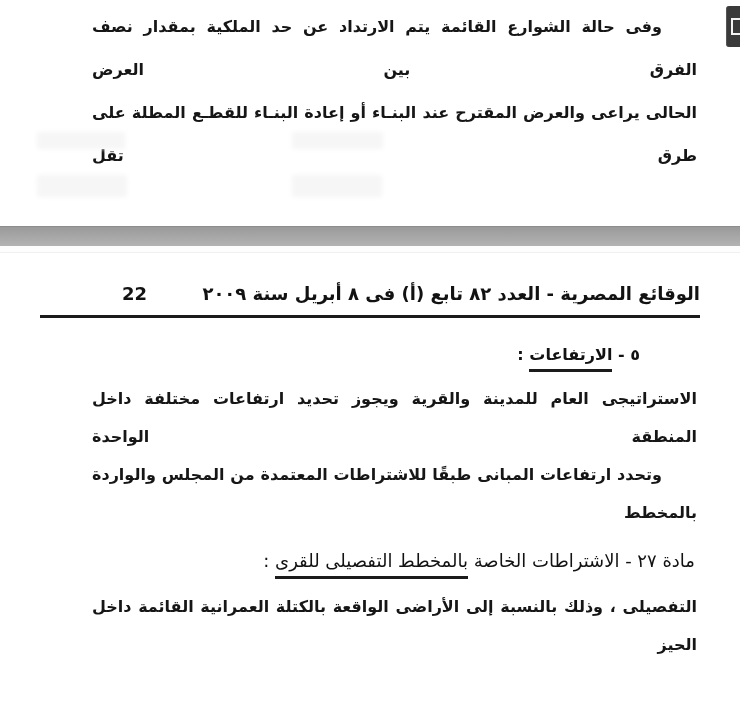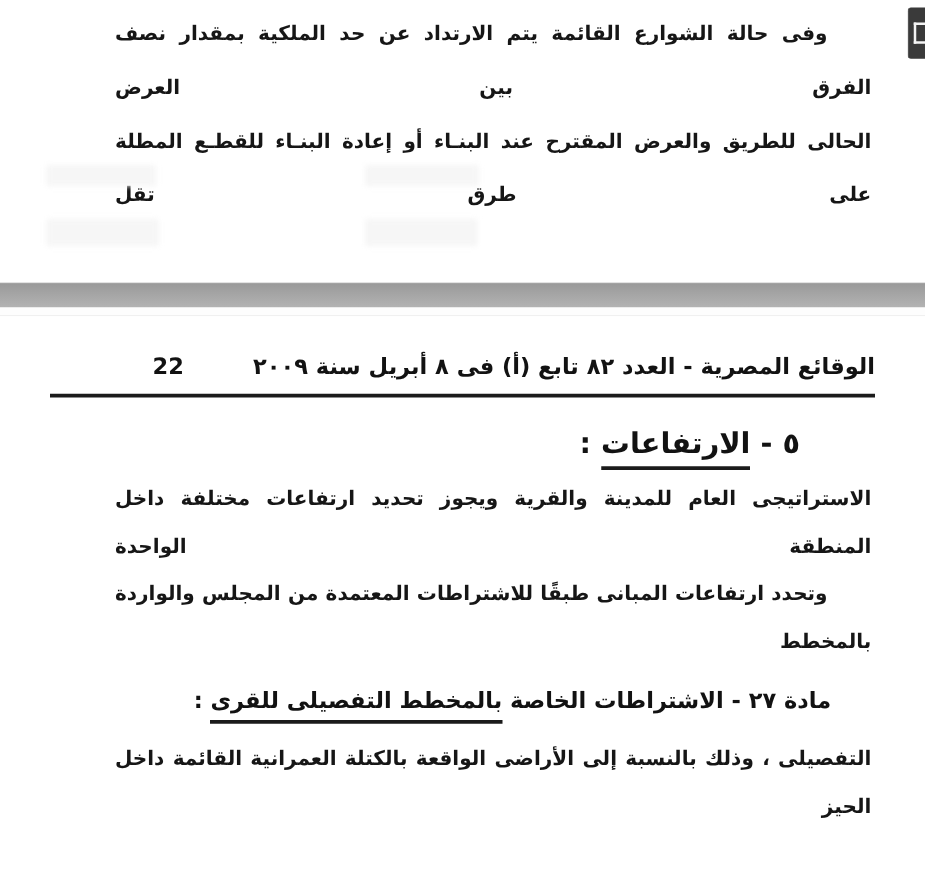--- a/index.html
+++ b/index.html
@@ -3,21 +3,21 @@
 <meta charset="utf-8">
 <style>
   html,body{margin:0;padding:0;background:#fff;}
   .canvas{
     position:relative;width:740px;height:707px;overflow:hidden;
     background:#fff;font-family:"DejaVu Sans",sans-serif;color:#121212;
     direction:rtl;
   }
   
   .page{position:relative;background:#fff;}
-  .page1{height:226px;}
+  .page1{height:226px;border-radius:26px;}
   .page2{height:456px;}
   .body-text{font-weight:bold;font-size:16px;color:#161616;}
   .para{padding:0 43px 0 92px;}
   .line{line-height:43px;white-space:nowrap;text-align:right;}
   .line.justify{white-space:normal;text-align:justify;text-align-last:justify;}
   .line.indent{text-indent:35px;}
   .page2 .line{line-height:38px;}
   .page1 .para{padding-top:5px;}
   
   .ghost{position:absolute;background:#f6f6f6;filter:blur(2px);border-radius:2px;}
@@ -38,41 +38,41 @@
     border:2px solid #f4f4f4;border-right:none;
   }
   
   .hdr-row{
     display:flex;justify-content:space-between;align-items:flex-end;
     padding:26px 40px 0 122px;font-weight:bold;font-size:18px;line-height:30px;
     white-space:nowrap;
   }
   .hdr-rule{height:3px;background:#1b1b1b;margin:6px 40px 0 40px;}
   .sec-heading{
-    padding:24px 100px 0 0;font-weight:bold;font-size:23px;line-height:26px;
+    padding:24px 100px 0 0;font-weight:bold;font-size:16px;line-height:26px;
     white-space:nowrap;
   }
   .sec-heading .u{border-bottom:3px solid #1b1b1b;padding-bottom:5px;}
   .sec5-para{margin-top:12px;}
   .a27-heading{
-    padding:16px 75px 0 0;font-weight:bold;font-size:18px;line-height:26px;
+    padding:16px 45px 0 0;font-weight:normal;font-size:18px;line-height:26px;
     white-space:nowrap;
   }
   .a27-heading .u{border-bottom:3px solid #1b1b1b;padding-bottom:5px;}
   .a27-para{margin-top:14px;}
 </style>
 </head>
 <body>
 
 <div class="canvas">
 
   <div class="page page1">
     <div class="para body-text">
       <div class="line justify indent">وفى حالة الشوارع القائمة يتم الارتداد عن حد الملكية بمقدار نصف الفرق بين العرض</div>
-      <div class="line justify">الحالى للطريق والعرض المقترح عند البنـاء أو إعادة البنـاء للقطـع المطلة على طرق تقل</div>
+      <div class="line justify">الحالى يراعى والعرض المقترح عند البنـاء أو إعادة البنـاء للقطـع المطلة على طرق تقل</div>
     </div>
     <div class="ghost g1"></div>
     <div class="ghost g2"></div>
     <div class="ghost g3"></div>
     <div class="ghost g4"></div>
   </div>
 
   <div class="gap-bar"></div>
   <div class="gap-strip"></div>
 

